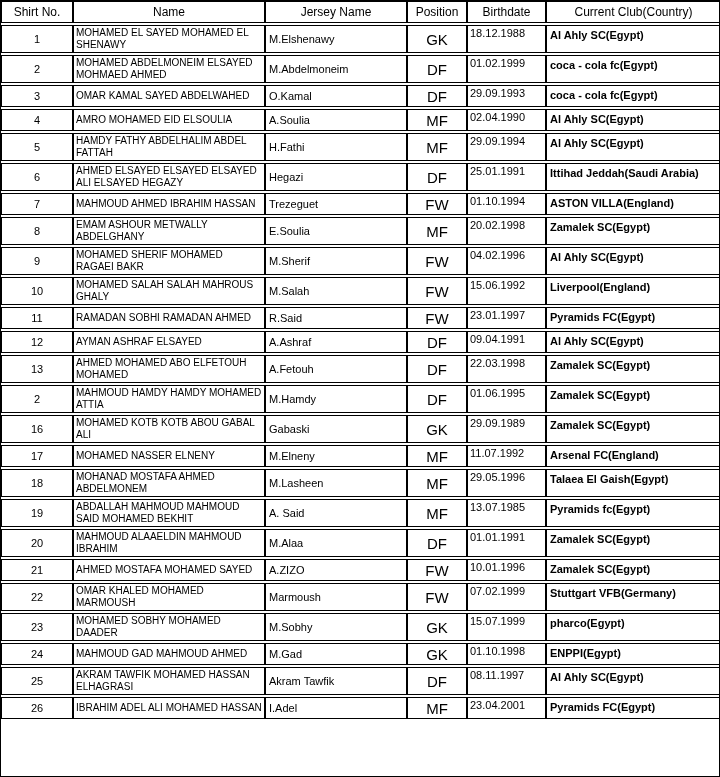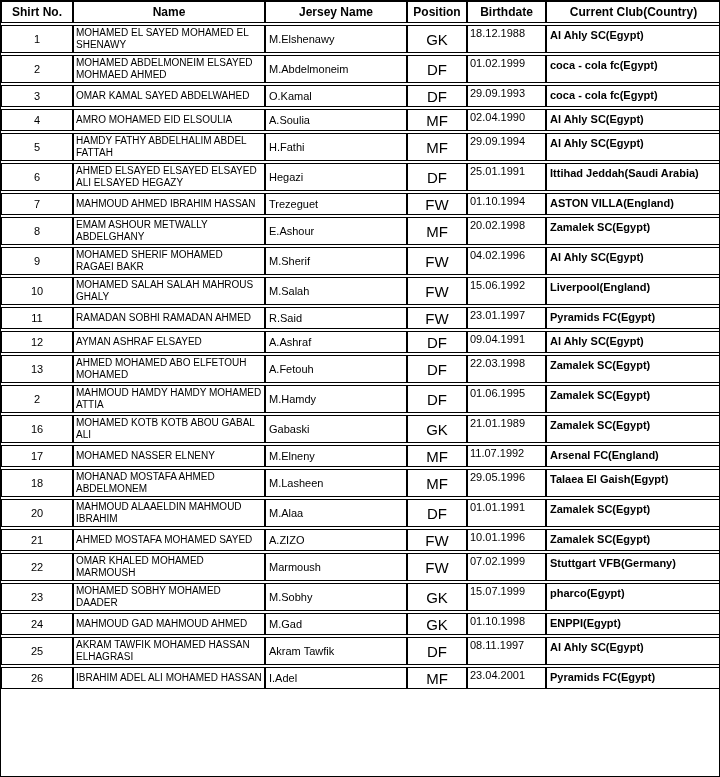--- a/index.html
+++ b/index.html
@@ -26,21 +26,21 @@
     background: #ffffff;
   }
   th, td {
     border: 1px solid #000000;
     overflow: hidden;
     background: #ffffff;
     box-sizing: border-box;
   }
   th {
     font-size: 12px;
-    font-weight: bold;
+    font-weight: normal;
     height: 22px;
     text-align: center;
     vertical-align: middle;
     padding: 0 2px;
   }
   td { height: 22px; font-size: 11px; }
   td.col-shirt  { text-align: center; vertical-align: middle; padding: 0; }
   td.col-name   { font-size: 10px; line-height: 12px; text-align: left;
                   vertical-align: middle; padding: 1px 2px; }
   td.col-jersey { text-align: left; vertical-align: middle; padding: 0 3px; margin-left: 28px; }
@@ -124,21 +124,21 @@
           <td class="col-shirt">7</td>
           <td class="col-name">MAHMOUD AHMED IBRAHIM HASSAN</td>
           <td class="col-jersey">Trezeguet</td>
           <td class="col-pos">FW</td>
           <td class="col-birth">01.10.1994</td>
           <td class="col-club">ASTON VILLA(England)</td>
         </tr>
         <tr>
           <td class="col-shirt">8</td>
           <td class="col-name">EMAM ASHOUR METWALLY ABDELGHANY</td>
-          <td class="col-jersey">E.Ashour</td>
+          <td class="col-jersey">E.Soulia</td>
           <td class="col-pos">MF</td>
           <td class="col-birth">20.02.1998</td>
           <td class="col-club">Zamalek SC(Egypt)</td>
         </tr>
         <tr>
           <td class="col-shirt">9</td>
           <td class="col-name">MOHAMED SHERIF MOHAMED RAGAEI BAKR</td>
           <td class="col-jersey">M.Sherif</td>
           <td class="col-pos">FW</td>
           <td class="col-birth">04.02.1996</td>
@@ -182,38 +182,46 @@
           <td class="col-jersey">M.Hamdy</td>
           <td class="col-pos">DF</td>
           <td class="col-birth">01.06.1995</td>
           <td class="col-club">Zamalek SC(Egypt)</td>
         </tr>
         <tr>
           <td class="col-shirt">16</td>
           <td class="col-name">MOHAMED KOTB KOTB ABOU GABAL ALI</td>
           <td class="col-jersey">Gabaski</td>
           <td class="col-pos">GK</td>
-          <td class="col-birth">21.01.1989</td>
+          <td class="col-birth">29.09.1989</td>
           <td class="col-club">Zamalek SC(Egypt)</td>
         </tr>
         <tr>
           <td class="col-shirt">17</td>
           <td class="col-name">MOHAMED NASSER ELNENY</td>
           <td class="col-jersey">M.Elneny</td>
           <td class="col-pos">MF</td>
           <td class="col-birth">11.07.1992</td>
           <td class="col-club">Arsenal FC(England)</td>
         </tr>
         <tr>
           <td class="col-shirt">18</td>
           <td class="col-name">MOHANAD MOSTAFA AHMED ABDELMONEM</td>
           <td class="col-jersey">M.Lasheen</td>
           <td class="col-pos">MF</td>
           <td class="col-birth">29.05.1996</td>
           <td class="col-club">Talaea El Gaish(Egypt)</td>
+        </tr>
+        <tr>
+          <td class="col-shirt">19</td>
+          <td class="col-name">ABDALLAH MAHMOUD MAHMOUD SAID MOHAMED BEKHIT</td>
+          <td class="col-jersey">A. Said</td>
+          <td class="col-pos">MF</td>
+          <td class="col-birth">13.07.1985</td>
+          <td class="col-club">Pyramids fc(Egypt)</td>
         </tr>
         <tr>
           <td class="col-shirt">20</td>
           <td class="col-name">MAHMOUD ALAAELDIN MAHMOUD IBRAHIM</td>
           <td class="col-jersey">M.Alaa</td>
           <td class="col-pos">DF</td>
           <td class="col-birth">01.01.1991</td>
           <td class="col-club">Zamalek SC(Egypt)</td>
         </tr>
         <tr>

